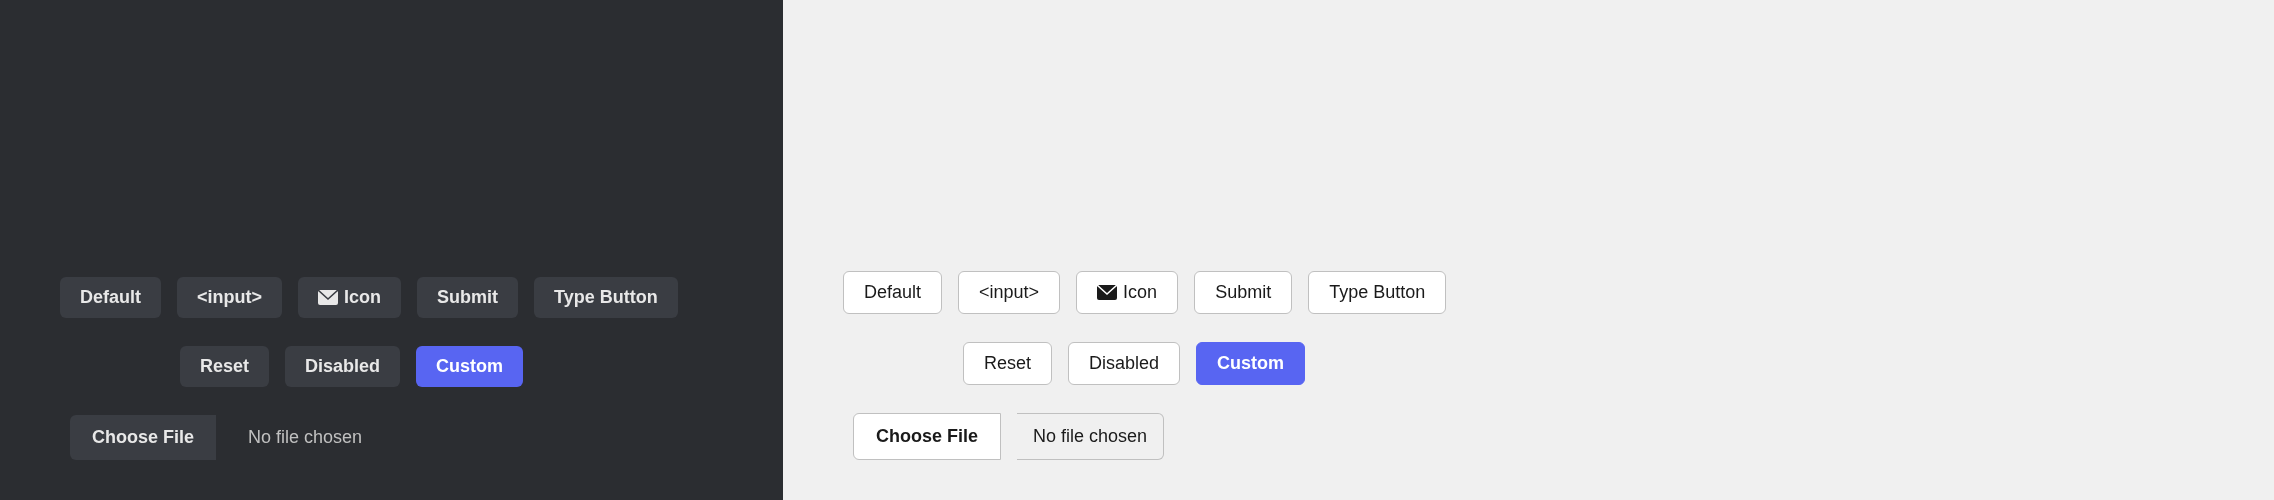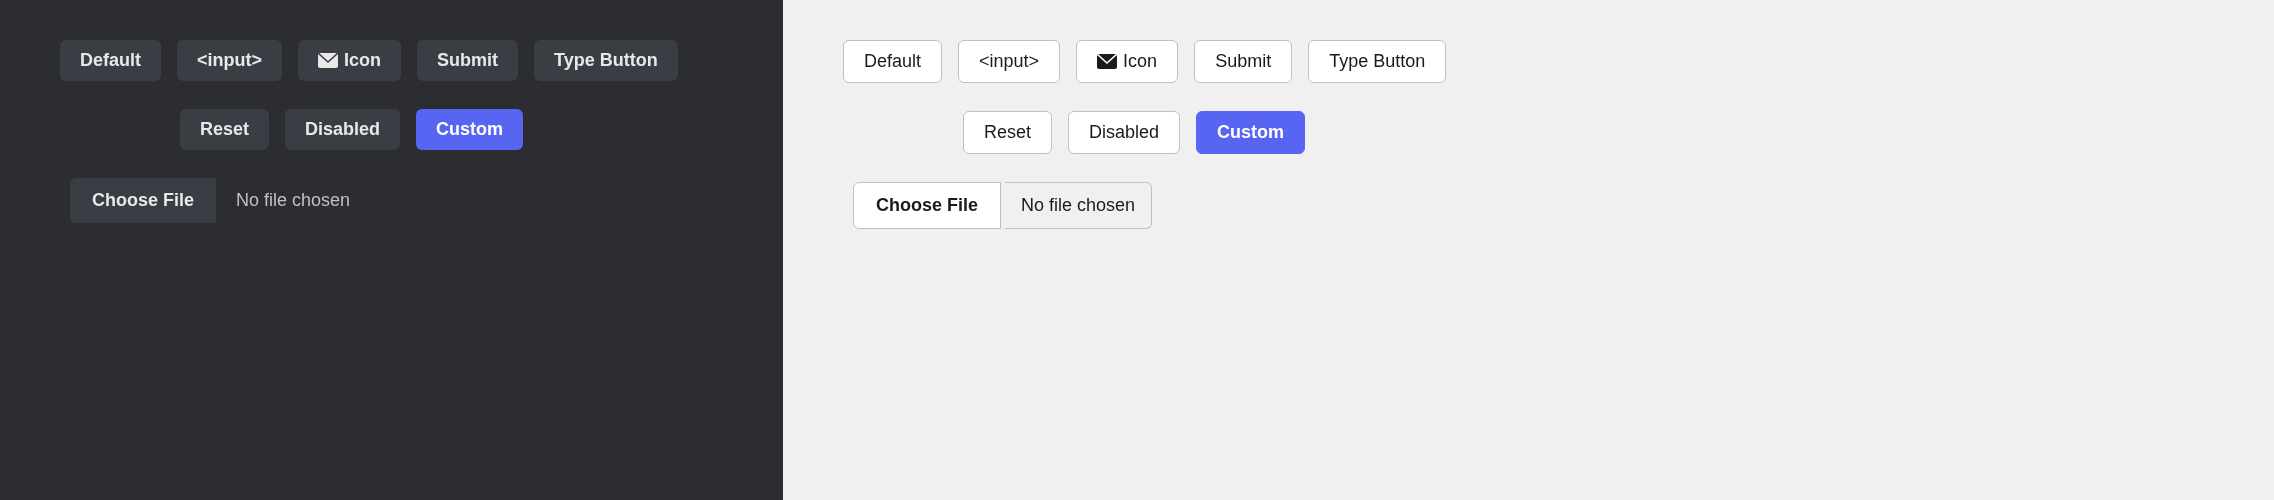--- a/index.html
+++ b/index.html
@@ -12,21 +12,21 @@
       width: 2274px;
       height: 500px;
       display: flex;
       font-family: -apple-system, BlinkMacSystemFont, 'Segoe UI', sans-serif;
       overflow: hidden;
     }
 
     .panel {
       display: flex;
       flex-direction: column;
-      justify-content: flex-start;
+      justify-content: flex-end;
       align-items: flex-start;
       padding: 40px 60px;
       gap: 28px;
     }
 
     .panel-dark {
       background-color: #2b2d31;
       width: 783px;
       flex-shrink: 0;
     }
@@ -121,21 +121,21 @@
       cursor: pointer;
       display: inline-flex;
       align-items: center;
       gap: 6px;
     }
 
     
     .file-input-area {
       display: flex;
       align-items: center;
-      gap: 4px;
+      gap: 16px;
     }
 
     .dark-file-btn {
       background-color: #3a3d43;
       color: #e8e8e8;
       border: none;
       border-radius: 6px 0 0 6px;
       padding: 12px 22px;
       font-size: 18px;
       font-weight: 700;

